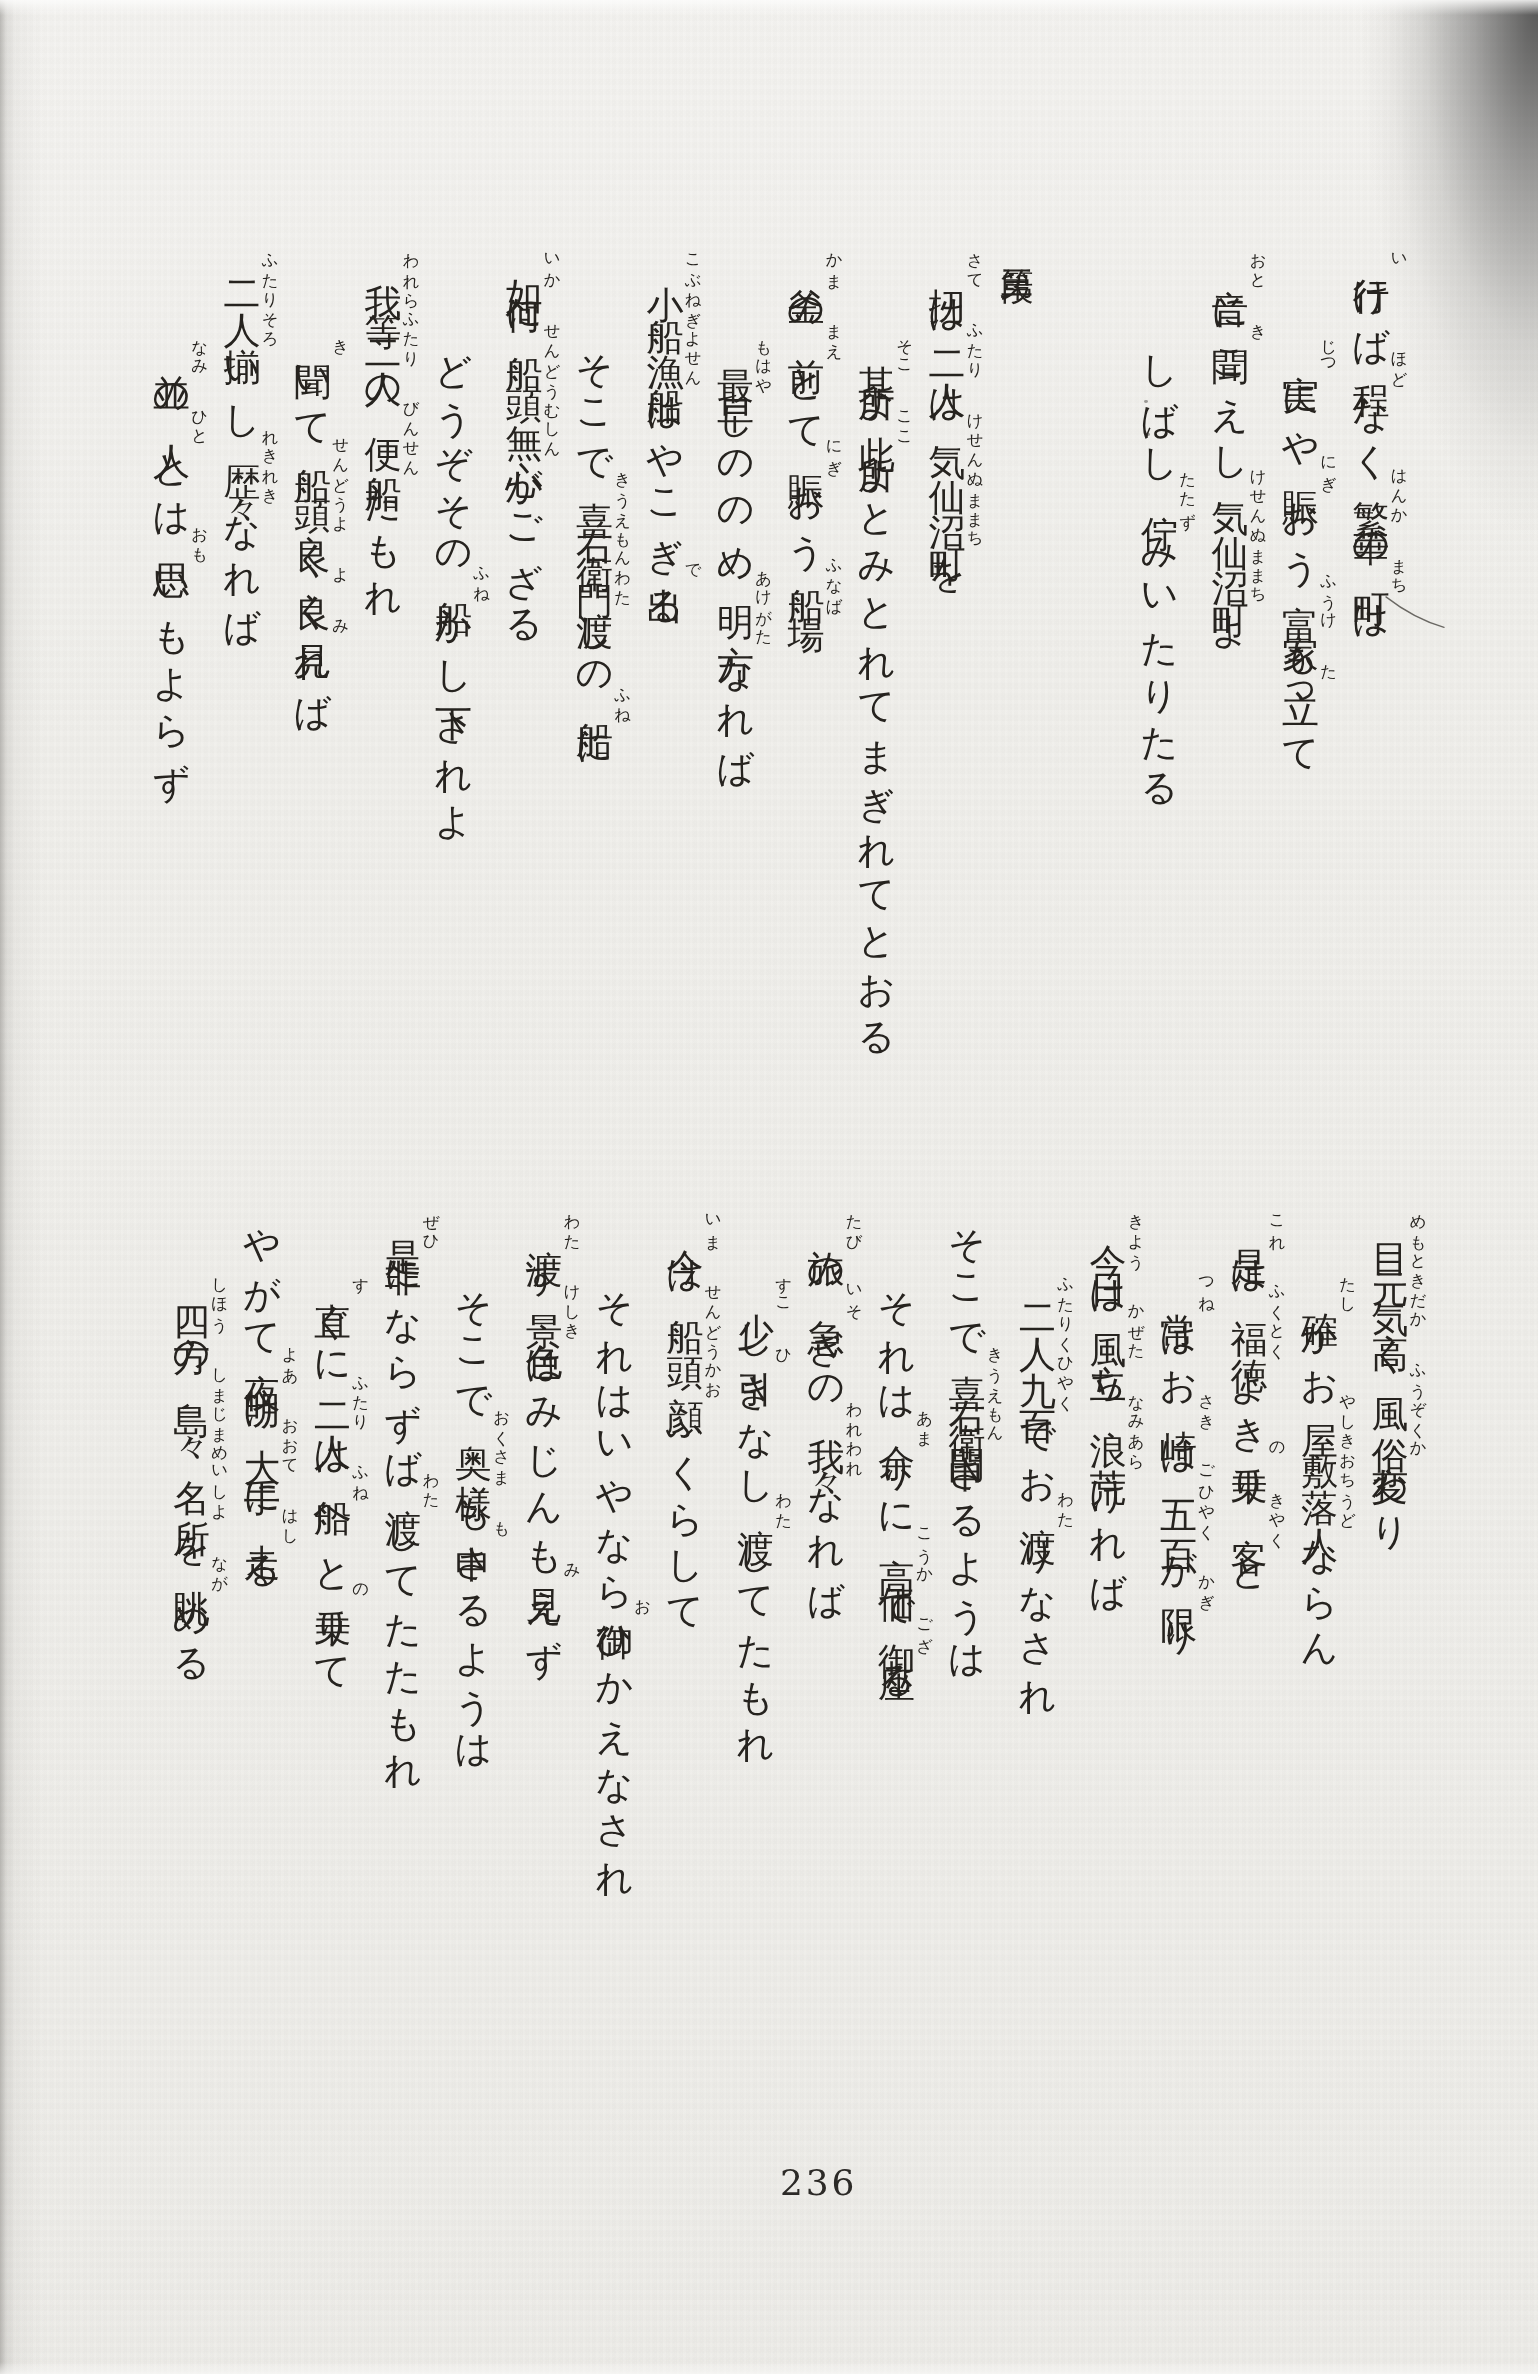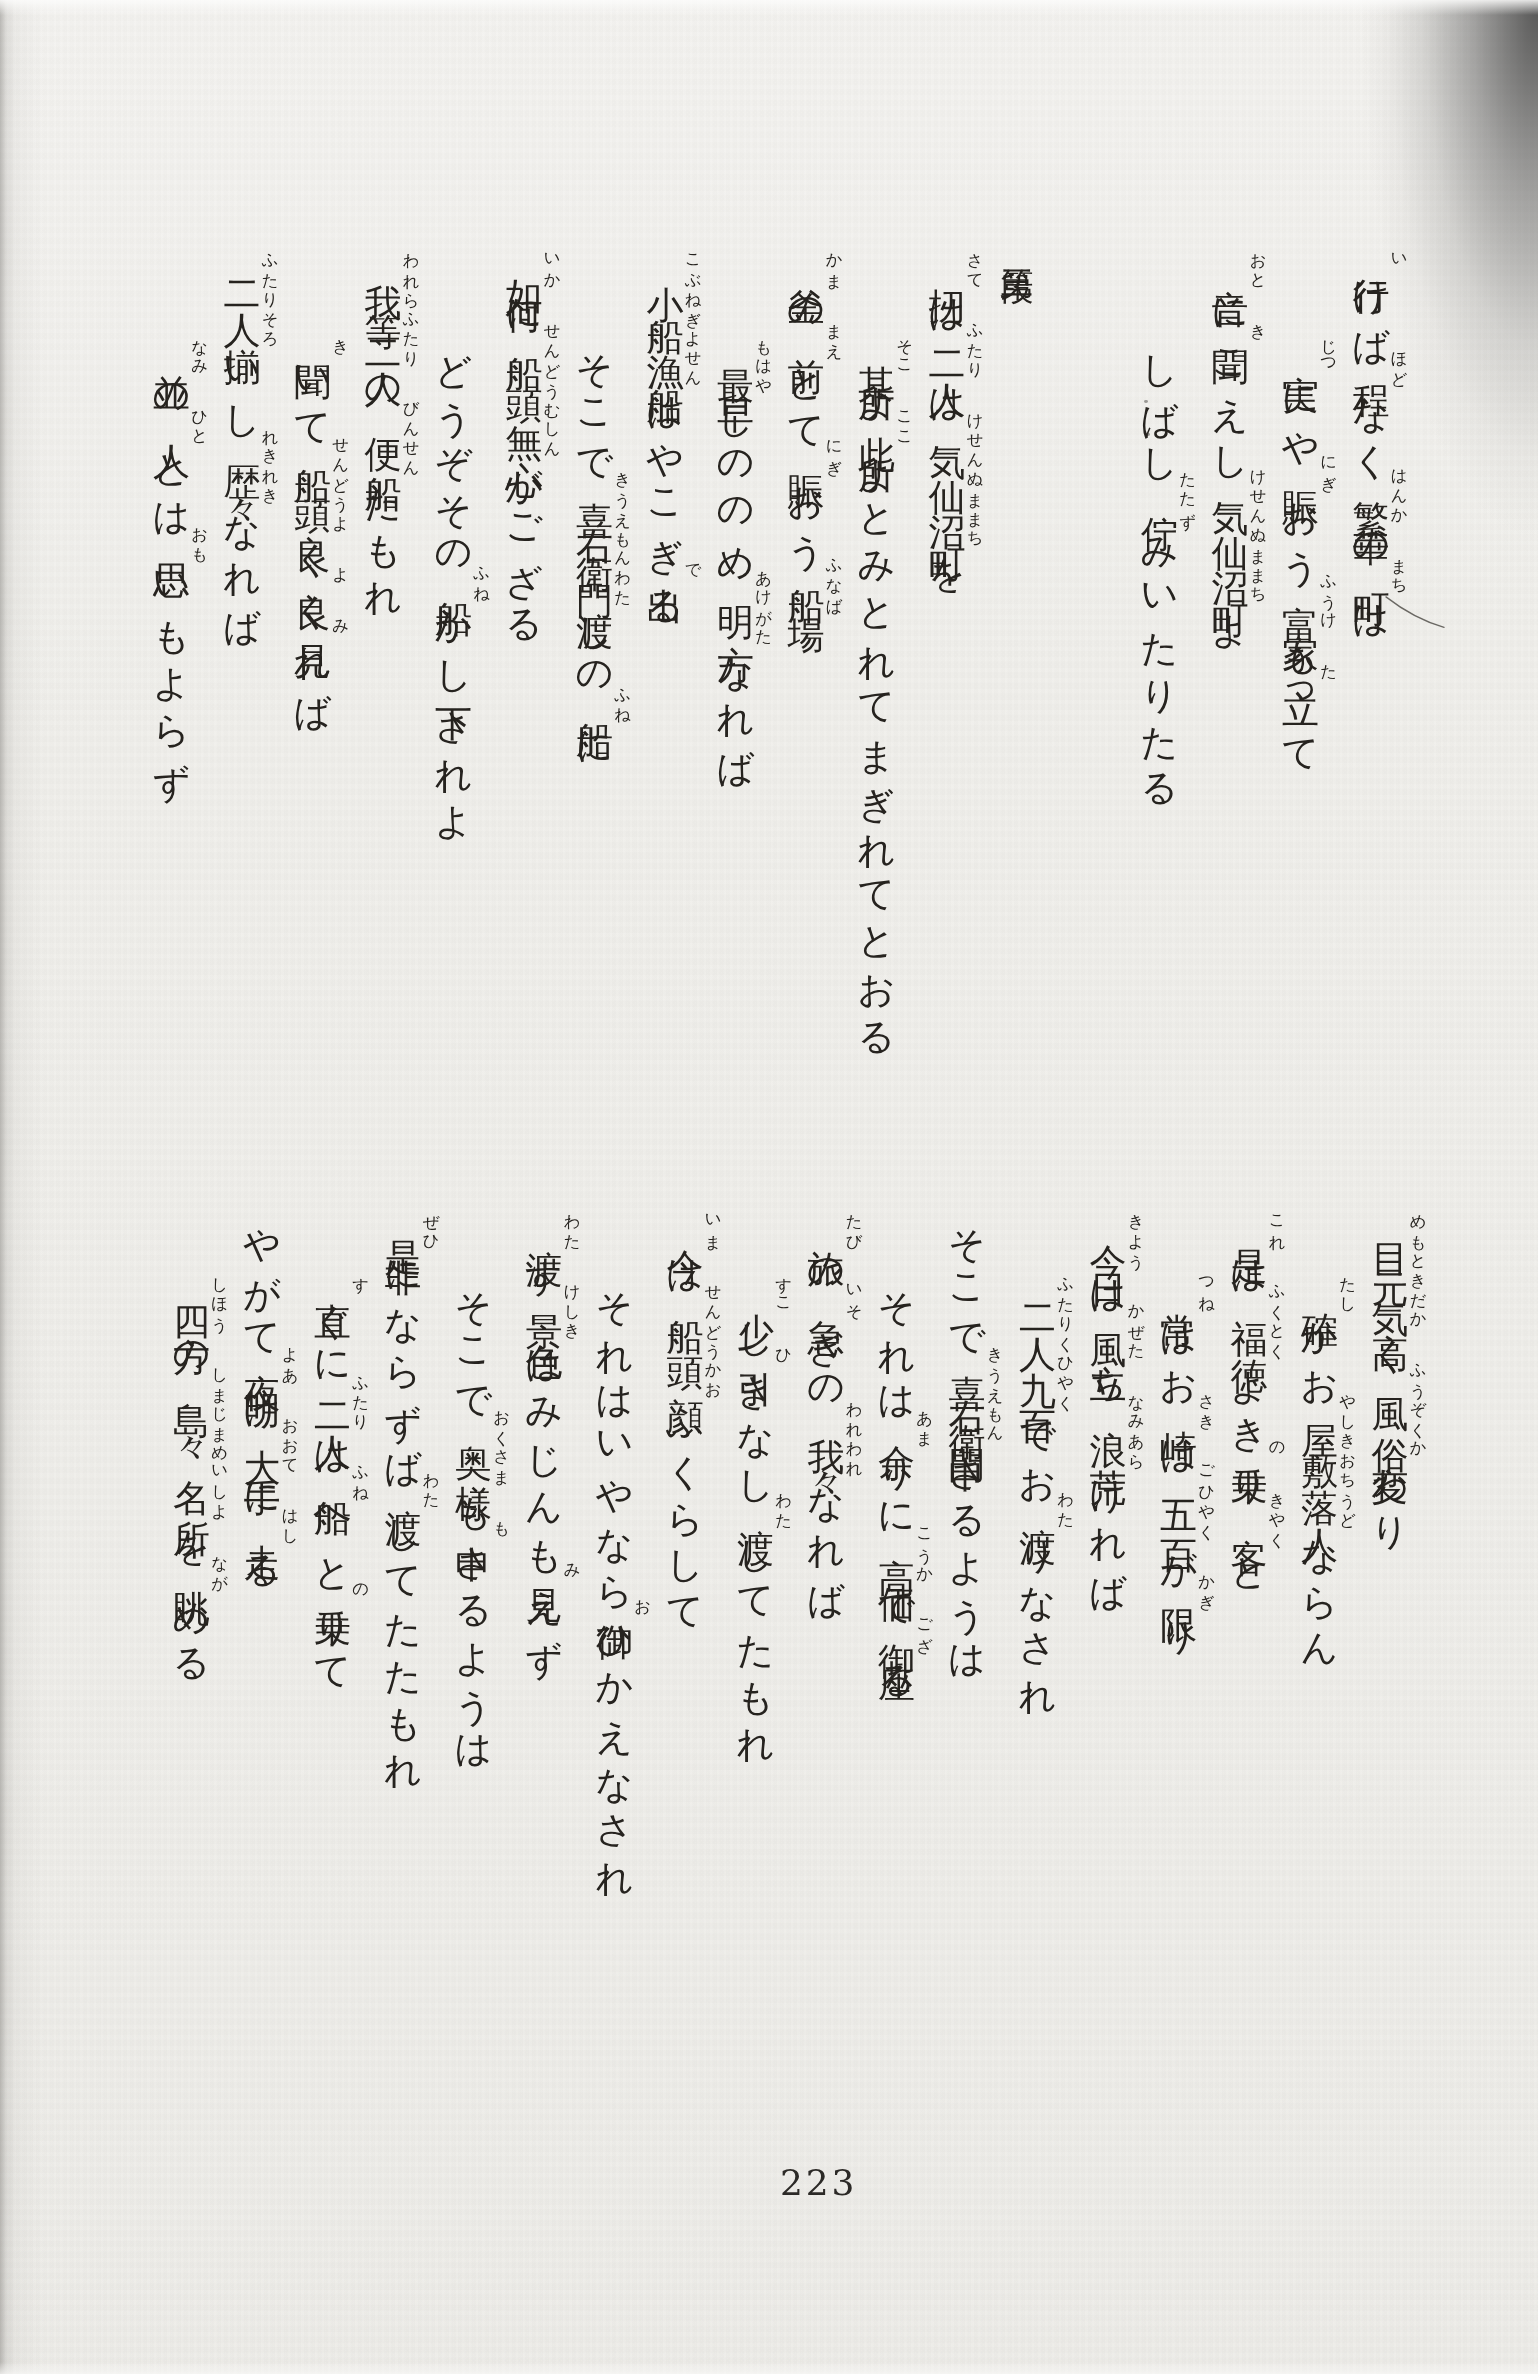--- a/index.html
+++ b/index.html
@@ -141,20 +141,20 @@
         <div class="line indent"><ruby>四方<rt>しほう</rt></ruby>の<ruby>島々<rt>しまじま</rt></ruby><ruby>名所<rt>めいしよ</rt></ruby>を<ruby>眺<rt>なが</rt></ruby>める</div>
       </div>
   </div>
 
   <svg class="scratch" width="63" height="40" viewBox="0 0 66 42">
     <path d="M2,3 C 20,17 42,29 63,35" fill="none" stroke="#45423e" stroke-width="1.4" stroke-linecap="round" opacity="0.78"></path>
   </svg>
   <div class="speck" id="speck1"></div>
   <div class="speck" id="speck2"></div>
 
-  <div class="page-number">223</div>
+  <div class="page-number">236</div>
 
   <div class="edge edge-left"></div>
   <div class="edge edge-top-right"></div>
   <div class="edge edge-top"></div>
   <div class="edge edge-bottom"></div>
 </div>
 
 
 </body></html>

